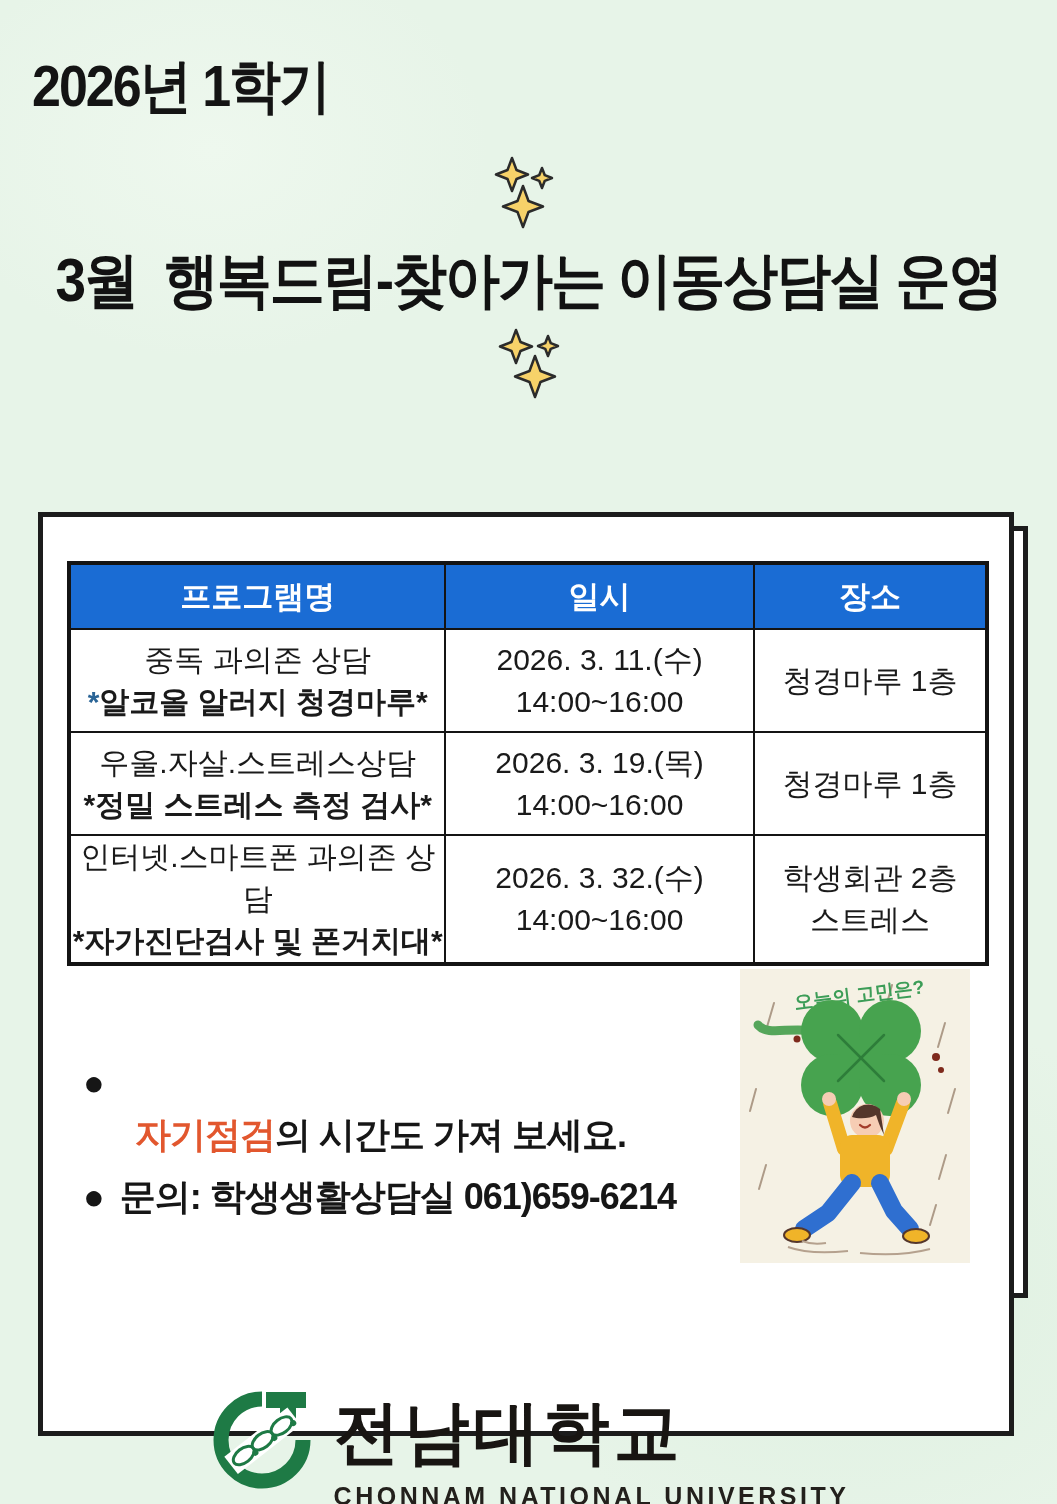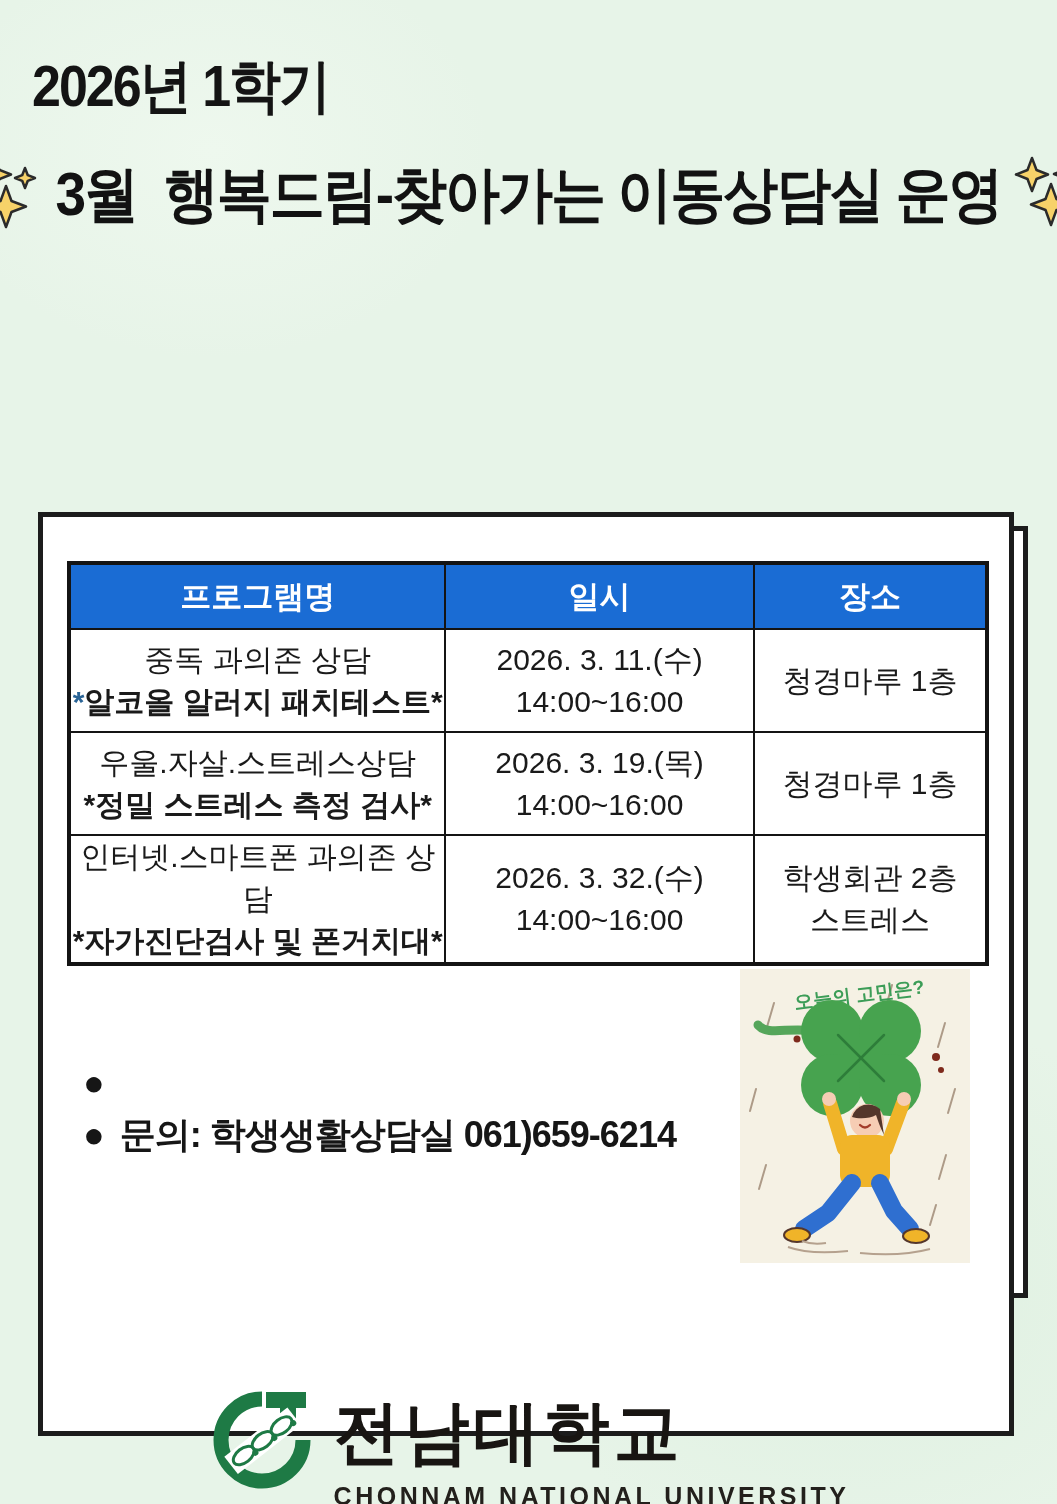--- a/index.html
+++ b/index.html
@@ -12,21 +12,21 @@
                      radial-gradient(ellipse 500px 400px at 80% 85%, #def0e0 0%, transparent 70%);
   }
   
   .semester {
     position:absolute; left:32px; top:48px;
     font-size:52px; font-weight:900; color:#141414; letter-spacing:-2px;
     transform:scaleY(1.12); transform-origin:left top;
   }
   .main-title-row {
     position:absolute; left:0; top:150px; width:1057px;
-    display:flex; align-items:center; justify-content:center; gap:4px;
+    display:flex; align-items:center; justify-content:center; gap:4px;flex-direction:column;
   }
   .main-title {
     font-size:55px; font-weight:900; color:#121212; letter-spacing:-2px;
     white-space:pre; transform:scaleY(1.1);
   }
   .sparkle { flex:0 0 auto; }
   .subtitle {
     position:absolute; left:0; top:298px; width:1057px; text-align:center;
     font-size:45px; font-weight:800; color:#ee16d6; line-height:1.35; letter-spacing:-1px;
   }
@@ -117,21 +117,21 @@
         <tr>
           <th>프로그램명</th>
           <th>일시</th>
           <th>장소</th>
         </tr>
       </thead>
       <tbody>
         <tr>
           <td>
             <span class="cell-line1">중독 과의존 상담</span>
-            <span class="cell-line2"><span class="star-blue">*</span><span>알코올 알러지 패치테스트*</span></span>
+            <span class="cell-line2"><span class="star-blue">*</span><span>알코올 알러지 청경마루*</span></span>
           </td>
           <td>
             <span class="date-line">2026. 3. 11.(수)</span>
             <span class="time-line">14:00~16:00</span>
           </td>
           <td>
             <span class="place-line">청경마루 1층</span>
           </td>
         </tr>
         <tr>
@@ -160,20 +160,23 @@
             <span class="place-line">학생회관 2층</span>
             <span class="place-line">스트레스</span>
           </td>
         </tr>
       </tbody>
     </table>
 
     <div class="notes">
       <div class="note-item">
         <span class="note-bullet">●</span>
+      </div>
+      <div class="note-indent">
+        <span class="hl">자기점검</span><span>의 시간도 가져 보세요.</span>
       </div>
       <div class="note-item">
         <span class="note-bullet">●</span>
         <span>문의: 학생생활상담실 061)659-6214</span>
       </div>
     </div>
 
     <svg class="illus" viewBox="0 0 230 294">
       <rect x="0" y="0" width="230" height="294" fill="#f5f1e4"></rect>
       <g stroke="#9c8672" stroke-width="2" stroke-linecap="round" opacity="0.8">

